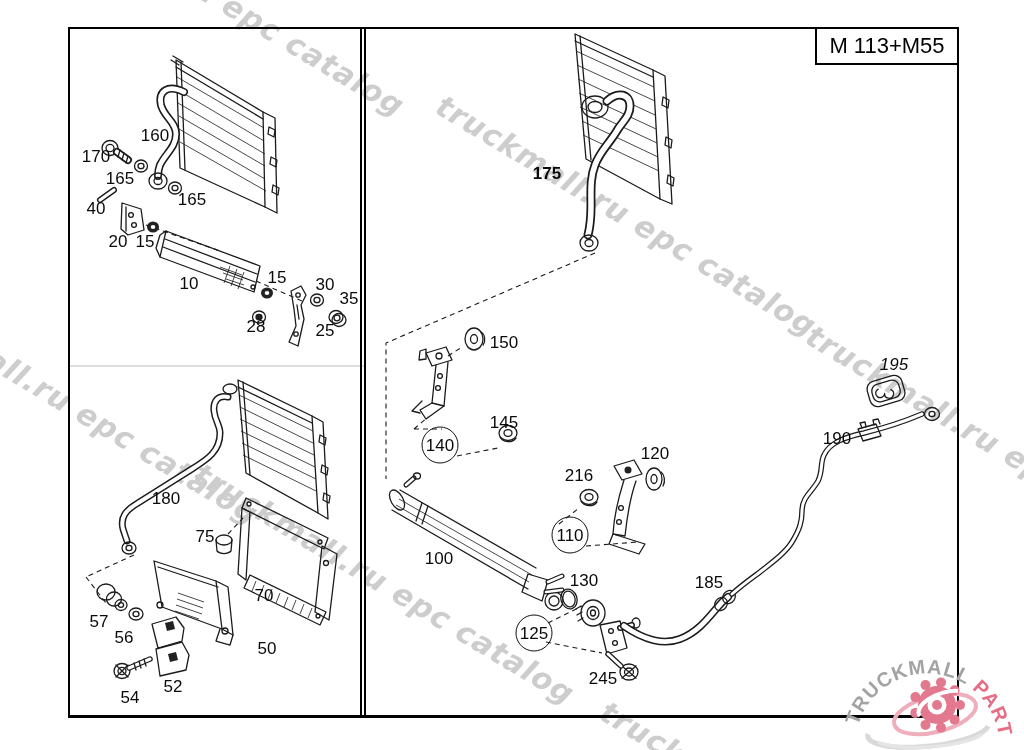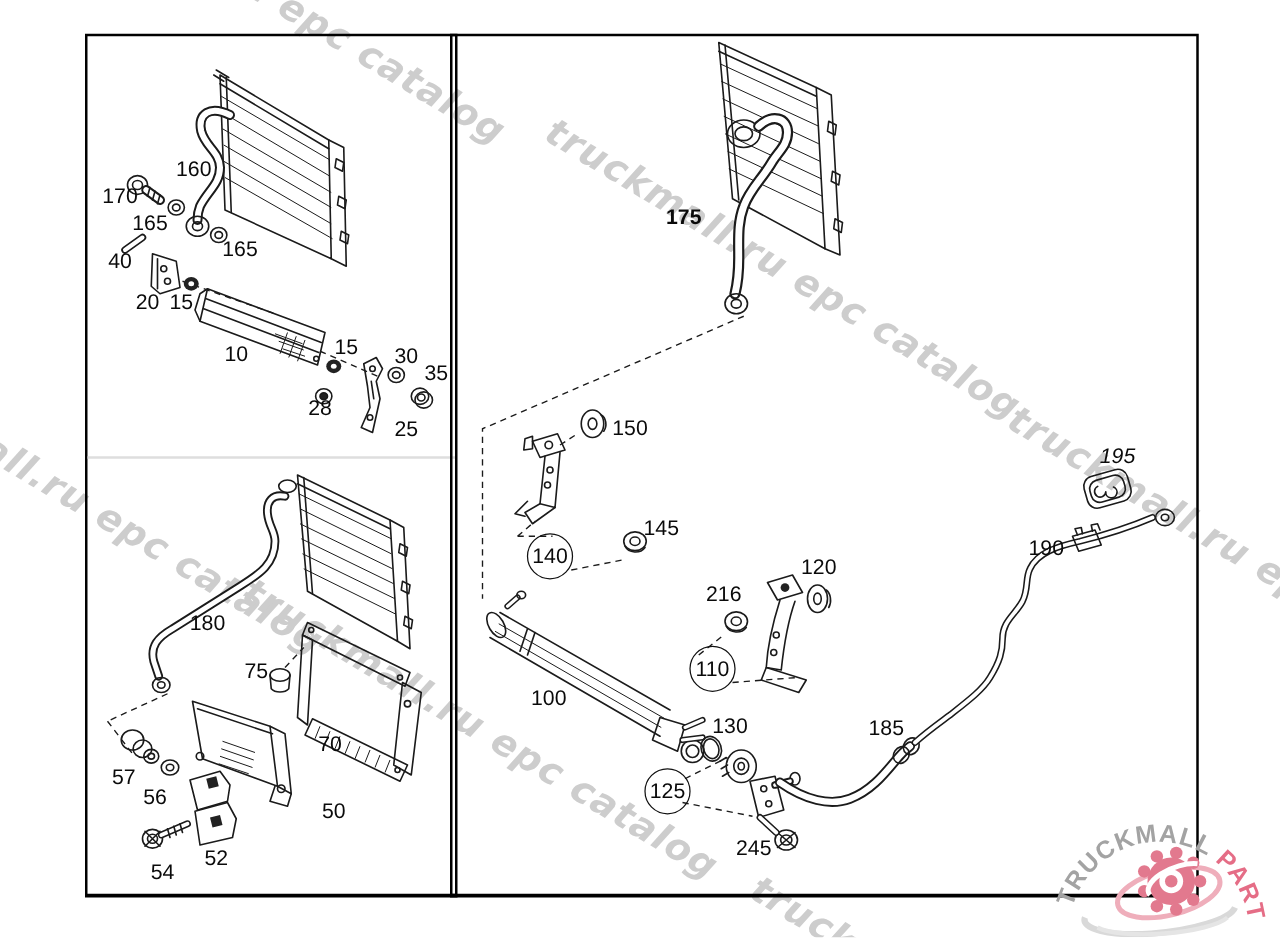--- a/index.html
+++ b/index.html
@@ -206,33 +206,36 @@
     <div class="plabel" style="left:50px;top:150px;">165</div>
     <div class="plabel" style="left:26px;top:180px;">40</div>
     <div class="plabel" style="left:48px;top:213px;">20</div>
     <div class="plabel" style="left:75px;top:213px;">15</div>
     <div class="plabel" style="left:122px;top:171px;">165</div>
     <div class="plabel" style="left:119px;top:255px;">10</div>
     <div class="plabel" style="left:207px;top:249px;">15</div>
     <div class="plabel" style="left:186px;top:298px;">28</div>
     <div class="plabel" style="left:255px;top:256px;">30</div>
     <div class="plabel" style="left:279px;top:270px;">35</div>
-    <div class="plabel" style="left:240px;top:315px;padding-left:30px;">25</div>
+    <div class="plabel" style="left:240px;top:302px;padding-left:30px;">25</div>
 
     <div class="plabel" style="left:96px;top:470px;">180</div>
     <div class="plabel" style="left:135px;top:508px;">75</div>
     <div class="plabel" style="left:194px;top:567px;">70</div>
     <div class="plabel" style="left:29px;top:593px;text-align:center;">57</div>
     <div class="plabel" style="left:54px;top:609px;">56</div>
     <div class="plabel" style="left:149px;top:620px;margin-left:48px;">50</div>
     <div class="plabel" style="left:103px;top:658px;">52</div>
     <div class="plabel" style="left:60px;top:669px;">54</div>
   </div>
 
   <div class="panel" id="panel-right">
+    <div class="titlebox">
+      <span>M 113+M55</span>
+    </div>
 
     <svg class="art" style="top:0;" width="591" height="681" viewBox="0 0 591 681">
 
       <g class="ln">
         <path d="M213,5 L291,41 L298,170 L224,130 Z"></path>
         <path d="M213,12 L291,48"></path>
         <path d="M218,7 L229,131"></path>
         <path d="M291,41 L303,47 L310,175 L298,170"></path>
         <path d="M301,68 l6,3 -1,8 -6,-3 Z M304,108 l6,3 -1,8 -6,-3 Z M306,146 l6,3 -1,8 -6,-3 Z"></path>
       </g>
@@ -353,21 +356,21 @@
       <g class="ln">
         <rect x="506" y="349" width="36" height="26" rx="8" transform="rotate(-16 524 362)"></rect>
         <rect x="510" y="353" width="28" height="18" rx="7" transform="rotate(-16 524 362)"></rect>
         <path d="M517,358 a4.5,4.5 0 1 0 5,6 a4.5,4.5 0 1 0 7,-2" transform="rotate(-16 524 362)"></path>
       </g>
     </svg>
 
     <div class="plabel" style="left:185px;top:145px;font-weight:bold;">175</div>
     <div class="plabel" style="left:142px;top:314px;">150</div>
     <div class="plabel circled" style="left:78px;top:416px;">140</div>
-    <div class="plabel" style="left:167px;top:394px;text-align:right;">145</div>
+    <div class="plabel" style="left:142px;top:394px;text-align:right;">145</div>
     <div class="plabel" style="left:217px;top:447px;">216</div>
     <div class="plabel circled" style="left:208px;top:506px;">110</div>
     <div class="plabel" style="left:293px;top:425px;">120</div>
     <div class="plabel" style="left:77px;top:530px;">100</div>
     <div class="plabel" style="left:222px;top:552px;">130</div>
     <div class="plabel circled" style="left:172px;top:604px;">125</div>
     <div class="plabel" style="left:241px;top:650px;">245</div>
     <div class="plabel" style="left:347px;top:554px;">185</div>
     <div class="plabel" style="left:475px;top:410px;">190</div>
     <div class="plabel" style="left:532px;top:336px;font-style:italic;">195</div>

